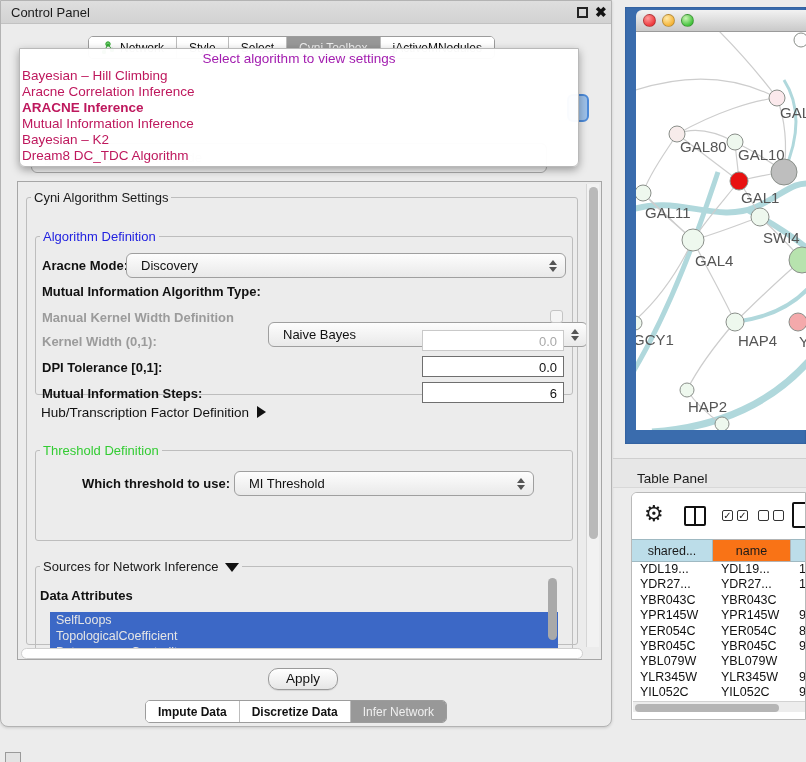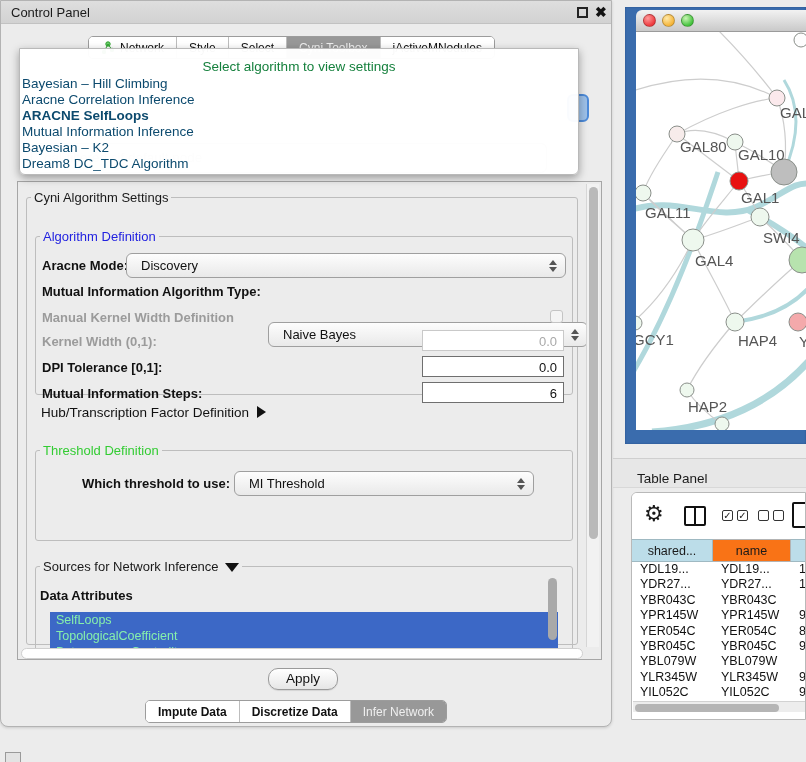--- a/index.html
+++ b/index.html
@@ -33,22 +33,22 @@
   #ghost-combo { left:30px; top:142px; width:516px; height:30px; border:1px solid #ababab;
     border-radius:6px; background:#f4f4f4; color:#b9b9b9; font-size:13.5px;
     line-height:28px; padding-left:12px; }
   #focused-spin { left:566px; top:93px; width:22px; height:28px; border:2px solid #4d8ad8;
     border-radius:6px; background:#9dc0e8; }
 
   
   #algo-popup { left:18px; top:47px; width:560px; background:rgba(255,255,255,.97);
     border:1px solid #b9b9b9; border-radius:0 0 6px 6px;
     box-shadow:0 3px 9px rgba(0,0,0,.35); z-index:50; padding-bottom:3px; }
-  #algo-popup .prompt { text-align:center; color:#15803d; font-size:13.5px; padding:2px 0 1px;margin-top:8px; }
-  #algo-popup .item { font-size:13.5px; color:#0c4a6e; padding:1px 4px 0 2px; height:16px; }
+  #algo-popup .prompt { text-align:center; color:#a21caf; font-size:13.5px; padding:2px 0 1px; }
+  #algo-popup .item { font-size:13.5px; color:#be185d; padding:1px 4px 0 2px; height:16px; }
   #algo-popup .item.sel { font-weight:bold; }
 
   
   #settings-wrap { left:16px; top:180px; width:585px; height:479px; border:1px solid #a6a6a6;
     background:#ececec; overflow:hidden; }
   #settings-vscroll { left:568px; top:2px; width:13px; height:463px; background:#f2f2f2;
     border-left:1px solid #d6d6d6; }
   #settings-vthumb { left:1.5px; top:3px; width:9px; height:352px; background:#b9b9b9; border-radius:5px; }
   #settings-hscroll { left:3px; top:466px; width:562px; height:11px; background:#fff;
     border:1px solid #cfcfcf; border-radius:6px; }
@@ -82,21 +82,21 @@
     vertical-align:-1px; }
   .tri-down { display:inline-block; width:0; height:0; border-left:7px solid transparent;
     border-right:7px solid transparent; border-top:9px solid #111; margin-left:6px;
     vertical-align:-1px; }
 
   #grp-threshold { position:absolute; left:8px; top:238px; width:538px; height:98px; }
   #grp-mithr { position:absolute; left:8px; top:46px; width:514px; height:44px; }
   #grp-sources { position:absolute; left:8px; top:354px; width:538px; height:120px; }
 
   #attr-list { position:absolute; left:14px; top:38px; width:508px; height:70px; background:#fff; overflow:hidden; }
-  #attr-list .li { height:16px; background:#3c68c6; color:#86efac; font-size:12.5px;
+  #attr-list .li { height:16px; background:#3c68c6; color:#e5e5e5; font-size:12.5px;
     padding:1px 0 0 6px; }
   #attr-vscroll { position:absolute; right:3px; top:4px; width:9px; height:62px;
     background:#a9a9a9; border-radius:5px; }
 
   #apply-btn { left:267px; top:667px; width:70px; height:22px; border:1px solid #9a9a9a;
     border-radius:10px; background:linear-gradient(#ffffff,#e6e6e6); font-size:13.5px;
     color:#111; text-align:center; line-height:20px; box-shadow:0 1px 1px rgba(0,0,0,.1); }
 
   
   #net-window { left:625px; top:7px; width:181px; height:437px; background:#3a6cad;
@@ -184,21 +184,21 @@
 
   <div class="abs" id="focused-spin"></div>
   <div class="abs" id="ghost-combo">
     <span>gal-filtered.sif default node</span>
   </div>
 
   <div class="abs" id="algo-popup">
     <div class="prompt">Select algorithm to view settings</div>
   <div class="item">Bayesian – Hill Climbing</div>
       <div class="item">Aracne Correlation Inference</div>
-      <div class="item sel">ARACNE SelfLoops</div>
+      <div class="item sel">ARACNE Inference</div>
       <div class="item">Mutual Information Inference</div>
       <div class="item">Bayesian – K2</div>
       <div class="item">Dream8 DC_TDC Algorithm</div>
     </div>
 
   <div class="abs" id="settings-wrap">
     <fieldset id="grp-cyni">
       <legend class="lg-black">Cyni Algorithm Settings</legend>
 
       <fieldset id="grp-algdef">

